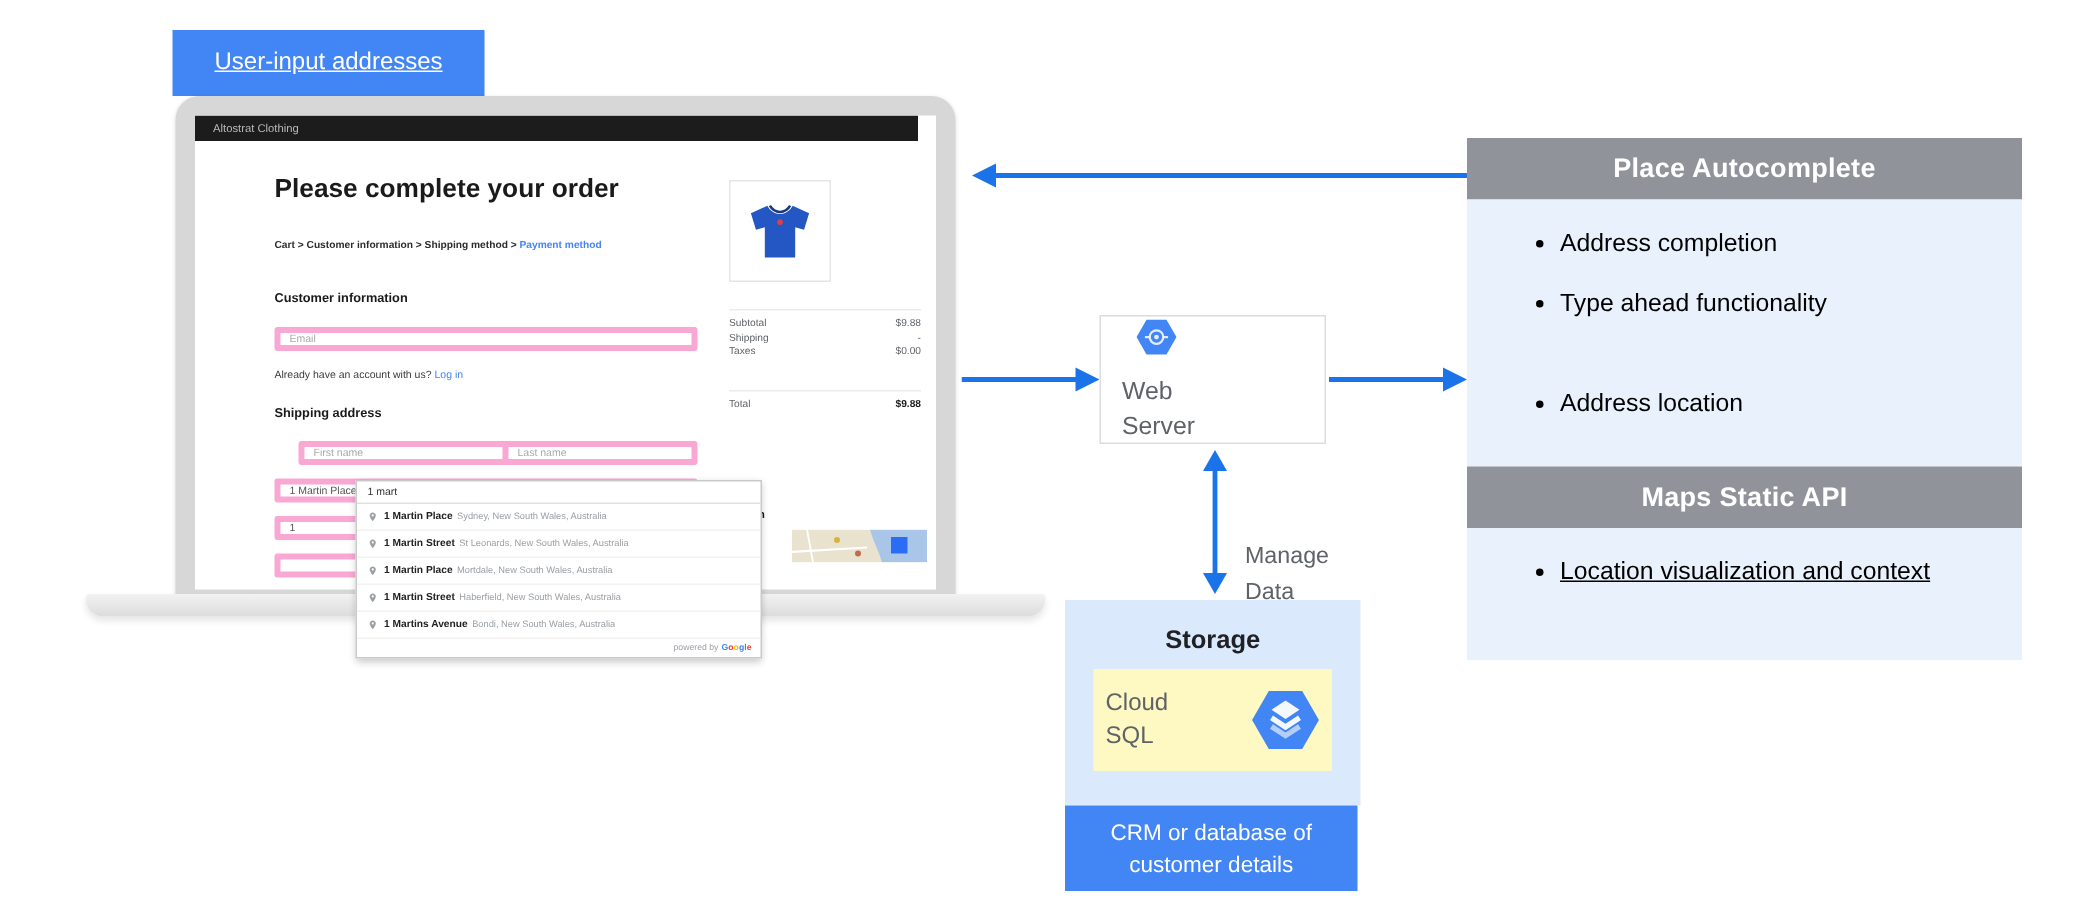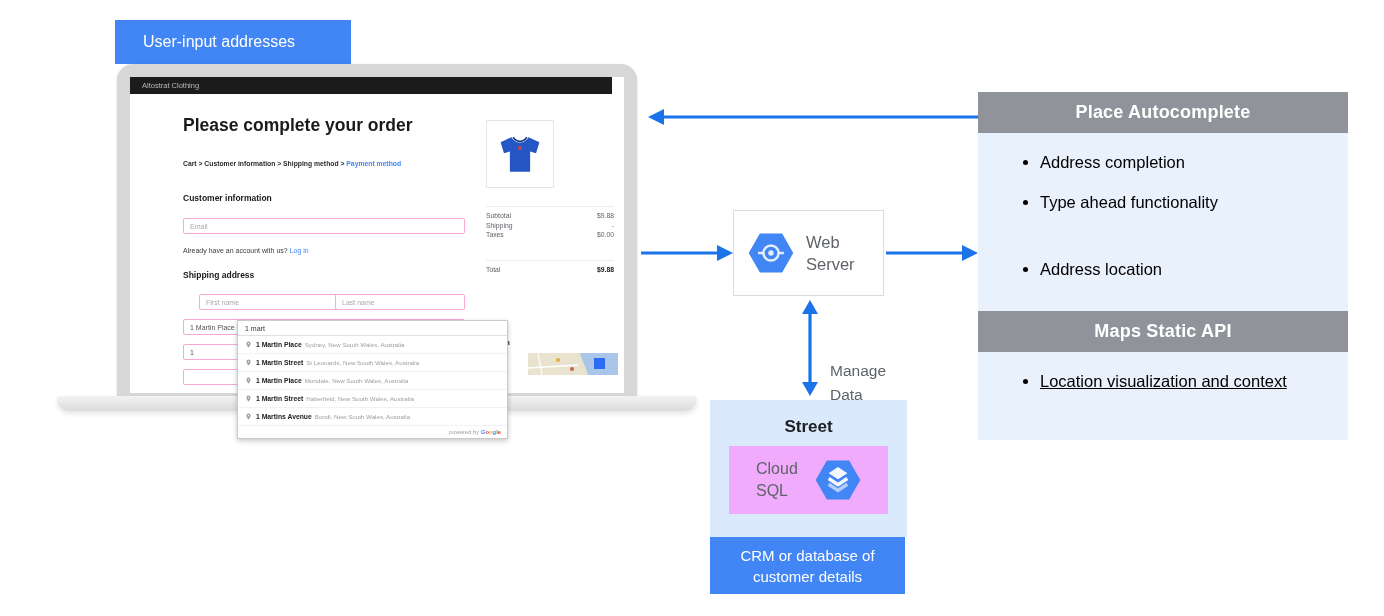--- a/index.html
+++ b/index.html
@@ -1,38 +1,38 @@
 <!DOCTYPE html>
 <html><head>
 <meta charset="utf-8">
 <style>
   * { margin:0; padding:0; box-sizing:border-box; }
   body { font-family:"Liberation Sans", sans-serif; background:#fff; }
   .canvas { position:relative; width:1384px; height:616px; background:#fff; overflow:hidden; }
 
   
-  .user-input-label { position:absolute; left:115px; top:20px; width:236px; height:44px;
-    background:#4285F4; color:#fff; font-size:16px; display:flex; align-items:center; padding-left:28px; }
+  .user-input-label { position:absolute; left:115px; top:20px; width:208px; height:44px;
+    background:#4285F4; color:#fff; font-size:16px; display:flex; align-items:center; padding-left:28px;text-decoration:underline; }
 
   
   .laptop-bezel { position:absolute; left:117px; top:64px; width:520px; height:332px;
     background:#d7d7d7; border-radius:16px 16px 0 0; box-shadow:0 1px 3px rgba(0,0,0,.12); }
   .laptop-base { position:absolute; left:57px; top:396px; width:640px; height:15px;
     background:linear-gradient(#f2f2f2,#dcdcdc); border-radius:3px 3px 12px 12px; box-shadow:0 3px 5px rgba(0,0,0,.10); }
   .laptop-notch { position:absolute; left:332px; top:396px; width:92px; height:6px; background:#c7c7c7; border-radius:0 0 8px 8px; }
   .screen { position:absolute; left:130px; top:77px; width:494px; height:316px; background:#fff; overflow:hidden; }
   .titlebar { position:absolute; left:0; top:0; width:482px; height:17px; background:#1c1c1c;
     color:#b9b9b9; font-size:7.5px; line-height:17px; padding-left:12px; }
 
   
   .page-title { position:absolute; left:53px; top:38px; font-size:17.5px; font-weight:bold; color:#1a1a1a; }
   .breadcrumb { position:absolute; left:53px; top:83px; font-size:6.8px; font-weight:bold; color:#2b2b2b; }
   .breadcrumb .bc-last { color:#4285F4; }
   .section-label { position:absolute; font-size:8.5px; font-weight:bold; color:#1a1a1a; }
-  .fld { position:absolute; height:16px; border:1px solid #f9a8d4; border-radius:2px; font-size:7px;
+  .fld { position:absolute; height:16px; border:4px solid #f9a8d4; border-radius:2px; font-size:7px;
     color:#555; padding:0 6px; font-family:"Liberation Sans",sans-serif; background:#fff; }
   .fld::placeholder { color:#a9a9a9; }
   .account-line { position:absolute; left:53px; top:170px; font-size:7px; color:#3c3c3c; }
   .account-line .login { color:#4285F4; }
 
   
   .tshirt-box { position:absolute; left:356px; top:43px; width:68px; height:68px; border:1px solid #e5e5e5; background:#fff; padding:6px; }
   .sum-rows { position:absolute; left:356px; top:129px; width:128px; border-top:1px solid #ececec; padding-top:4px; }
   .sum-row { display:flex; justify-content:space-between; font-size:6.8px; color:#5f6368; line-height:9.5px; }
   .sum-total { position:absolute; left:356px; top:183px; width:128px; border-top:1px solid #ececec; padding-top:5px;
@@ -47,28 +47,28 @@
   .popup .query { height:15px; line-height:15px; padding-left:7px; font-size:7px; color:#333; border-bottom:1px solid #e0e0e0; }
   .srow { height:18px; display:flex; align-items:center; padding-left:7px; border-bottom:1px solid #f2f2f2; }
   .srow .main { font-size:6.8px; font-weight:bold; color:#202124; margin-left:4px; white-space:nowrap; }
   .srow .sec { font-size:6.2px; color:#9aa0a6; margin-left:3px; white-space:nowrap; }
   .popup .foot { height:12px; display:flex; justify-content:flex-end; align-items:center; padding-right:6px;
     font-size:5.8px; color:#9aa0a6; gap:2px; }
   .popup .foot .brand { font-weight:bold; }
 
   
   .webserver { position:absolute; left:733px; top:210px; width:151px; height:86px; background:#fff;
-    border:1px solid #dadce0; display:flex; align-items:center; padding-left:14px; gap:12px; }
+    border:1px solid #dadce0; display:flex; padding-left:14px; gap:12px;flex-direction:column; }
   .webserver .ws-label { font-size:16.5px; color:#5f6368; width:62px; line-height:1.35; }
   .manage-data { position:absolute; left:830px; top:327px; font-size:15.5px; color:#5f6368; white-space:pre-line; line-height:1.55;margin-top:32px; }
 
   .storage { position:absolute; left:710px; top:400px; width:197px; height:137px; background:#DAE9FC; }
   .storage-title { text-align:center; padding-top:17px; font-size:17px; font-weight:bold; color:#202124; }
-  .sql-card { position:absolute; left:19px; top:46px; width:159px; height:68px; background:#f0abfc;
-    display:flex; align-items:center; justify-content:space-between; padding:0 27px; }
+  .sql-card { position:absolute; left:19px; top:46px; width:159px; height:68px; background:#fef9c3;
+    display:flex; align-items:center; justify-content:space-between; padding:0 8px; }
   .sql-label { font-size:16px; color:#5f6368; width:48px; line-height:1.35; }
   .storage-caption { position:absolute; left:710px; top:537px; width:195px; height:57px; background:#4285F4;
     color:#fff; font-size:15px; line-height:1.4; display:flex; align-items:center; justify-content:center;
     text-align:center; padding:0 18px; }
 
   
   .panels { position:absolute; left:978px; top:92px; width:370px; }
   .panel-header { height:41px; background:#90949A; color:#fff; font-size:18px; font-weight:600;
     display:flex; align-items:center; justify-content:center; letter-spacing:.2px; }
   .panel-body { background:#E9F1FC; }
@@ -233,21 +233,21 @@
       <line x1="14" y1="32" x2="21" y2="32" stroke="#ffffff" stroke-opacity=".85" stroke-width="3.4"></line>
       <line x1="43" y1="32" x2="50" y2="32" stroke="#ffffff" stroke-opacity=".85" stroke-width="3.4"></line>
     </svg>
     <span class="ws-label">Web Server</span>
   </div>
 
   <div class="manage-data">Manage
 Data</div>
 
   <div class="storage">
-    <div class="storage-title">Street</div>
+    <div class="storage-title">Storage</div>
     <div class="sql-card">
       <span class="sql-label">Cloud SQL</span>
       <svg viewBox="0 0 64 64" width="46" height="46">
         <polygon points="1,32 16.5,5 47.5,5 63,32 47.5,59 16.5,59" fill="#4285F4"></polygon>
         <polygon points="32,14 45,22.5 32,31 19,22.5" fill="#ffffff" fill-opacity=".95"></polygon>
         <polyline points="19,30 32,38.5 45,30" fill="none" stroke="#ffffff" stroke-opacity=".95" stroke-width="5"></polyline>
         <polyline points="19,38 32,46.5 45,38" fill="none" stroke="#ffffff" stroke-opacity=".6" stroke-width="5"></polyline>
       </svg>
     </div>
   </div>

